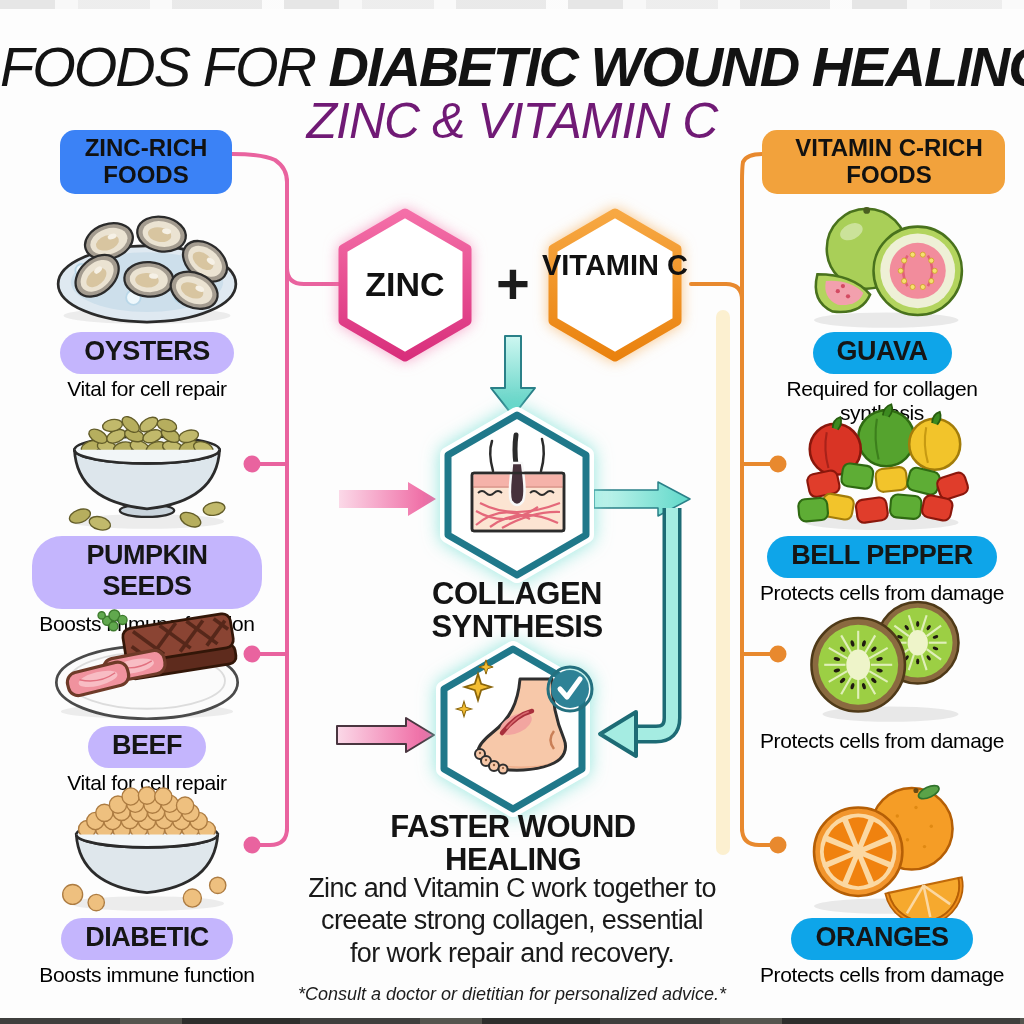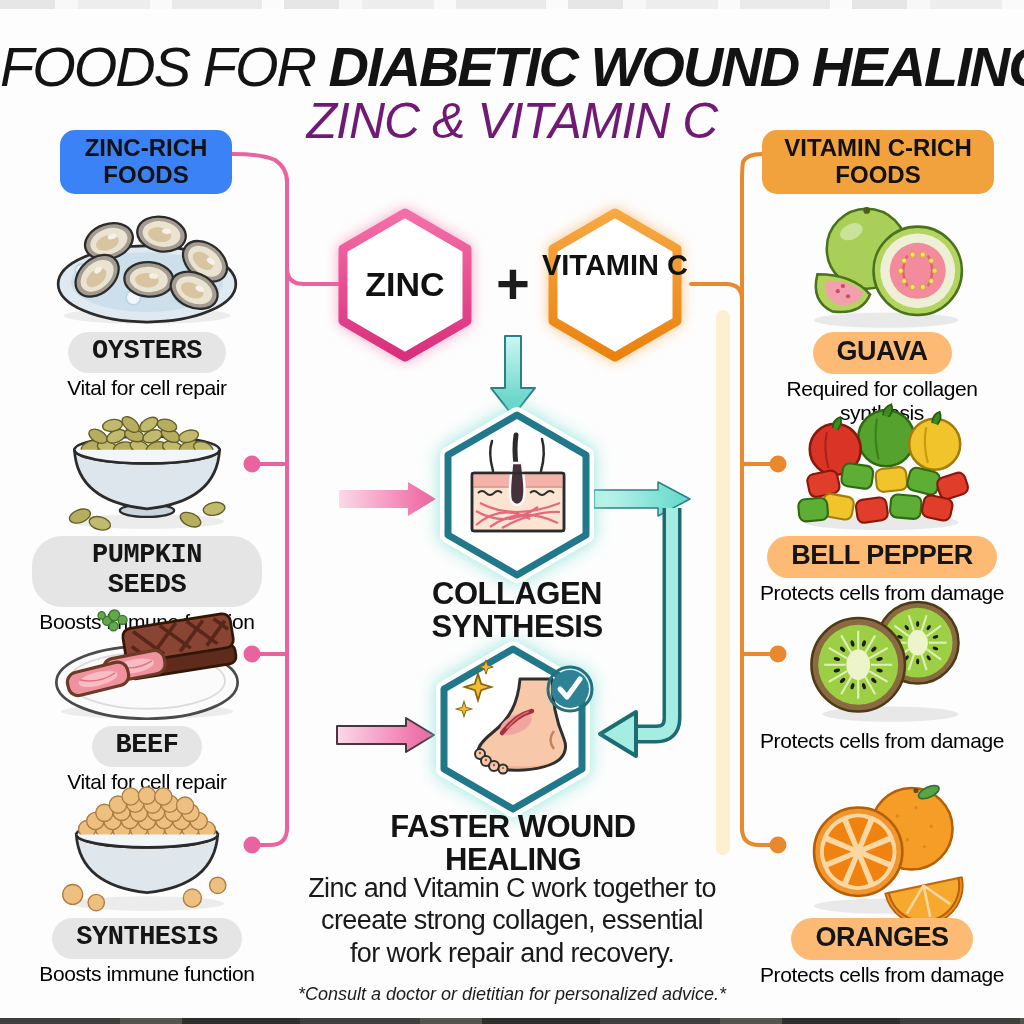--- a/index.html
+++ b/index.html
@@ -12,27 +12,27 @@
     background:repeating-linear-gradient(90deg,#3f3f3d 0 120px,#55554f 120px 182px,#2e2e2c 182px 300px);}
   .title1{left:0;top:34px;width:1024px;text-align:center;font-style:italic;font-size:56px;
           letter-spacing:-2px;white-space:nowrap;color:#131313;}
   .title1 .t-reg{font-weight:400;}
   .title1 .t-bold{font-weight:700;}
   .title2{left:0;top:92px;width:1024px;text-align:center;font-style:italic;font-size:50px;
           font-weight:400;letter-spacing:-1px;color:#701a75;}
   .hdr{display:flex;align-items:center;justify-content:center;text-align:center;
        font-weight:700;font-size:24px;line-height:1.12;border-radius:15px;color:#111;}
   .hdr.pink{background:#3b82f6;}
-  .hdr.orange{background:#f2a23c;}
+  .hdr.orange{background:#f2a23c;padding-left:11px;}
   .food-item{position:absolute;text-align:center;}
   .food-art{display:block;margin:0 auto;}
   .pill{display:inline-block;font-weight:700;font-size:27px;letter-spacing:-.5px;color:#151515;
         border-radius:30px;padding:4px 24px 7px;}
-  .pill.pink{background:#e5e5e5;font-family:Liberation Mono, monospace;}
-  .pill.orange{background:#fdba74;}
+  .pill.pink{background:#c4b5fd;}
+  .pill.orange{background:#0ea5e9;}
   .caption{font-size:21px;letter-spacing:-.4px;color:#000000;margin-top:3px;}
   .hex-glow-pink{filter:drop-shadow(0 0 7px rgba(244,111,168,.6));}
   .hex-glow-orange{filter:drop-shadow(0 0 7px rgba(245,160,60,.6));}
   .hex-glow-teal{filter:drop-shadow(0 0 9px rgba(120,225,214,.8));}
   .hex-label{position:absolute;text-align:center;font-weight:700;color:#111;}
   .plus{font-size:58px;font-weight:700;color:#1c1c1c;}
   .stage-label{position:absolute;text-align:center;font-weight:700;font-size:31px;
                line-height:1.07;letter-spacing:-.5px;color:#141414;}
   .body-text{left:232px;top:872px;width:560px;text-align:center;font-size:27px;
              line-height:1.2;letter-spacing:-.6px;color:#1a1a1a;}
@@ -286,21 +286,21 @@
           <circle cx="128" cy="16" r="9.5"></circle>
       </g>
       <path d="M32 58 A78 14 0 0 0 188 58" fill="#f2f6f8" stroke="#2b2b2b" stroke-width="3"></path>
       <g fill="#eec07f" stroke="#ad7c42" stroke-width="1.5">
         <circle cx="28" cy="124" r="11"></circle>
           <circle cx="54" cy="133" r="9"></circle>
           <circle cx="160" cy="128" r="10"></circle>
           <circle cx="188" cy="114" r="9"></circle>
       </g>
     </svg>
-    <div class="pill pink">SYNTHESIS</div>
+    <div class="pill pink">DIABETIC</div>
     <div class="caption">Boosts immune function</div>
   </div>
 
   <div class="food-item" style="left:742px;top:196px;width:280px;z-index:2">
     <svg class="food-art" width="220" height="136" viewBox="0 0 220 160">
       <ellipse cx="115" cy="146" rx="85" ry="9" fill="#e9e9e9"></ellipse>
       <circle cx="92" cy="62" r="47" fill="#a9cf58" stroke="#49721d" stroke-width="3"></circle>
       <circle cx="92" cy="17" r="4" fill="#4a5e20"></circle>
       <ellipse cx="74" cy="42" rx="14" ry="9" fill="#ffffff" opacity="0.4" transform="rotate(-25 74 42)"></ellipse>
       <g>

